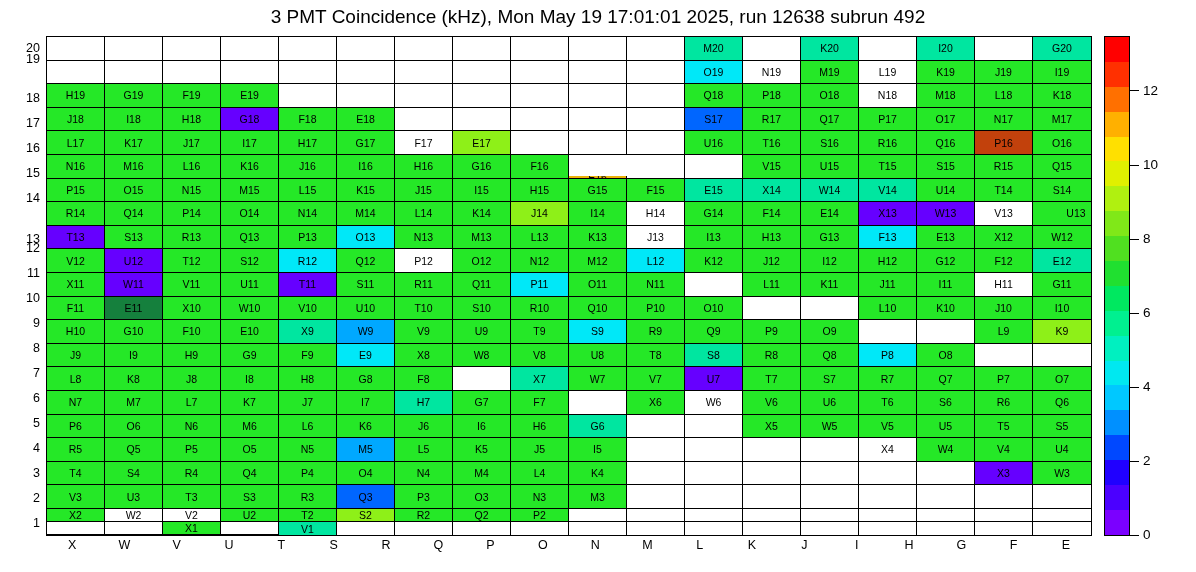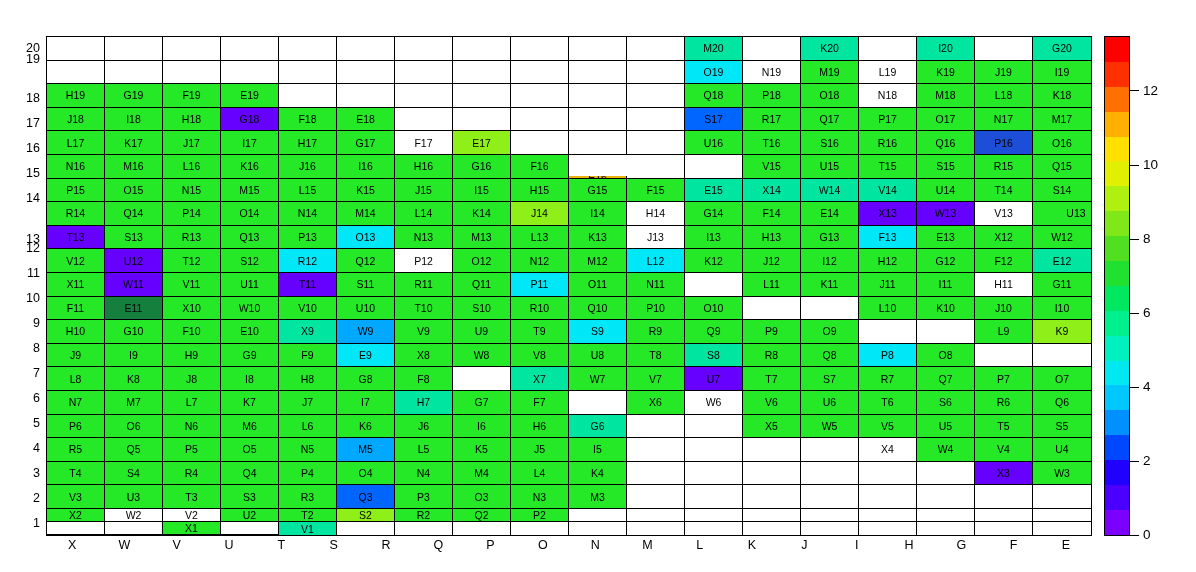--- a/index.html
+++ b/index.html
@@ -67,20 +67,21 @@
   .cbt .tickline{
     display:inline-block;width:9px;height:1px;background:#000;
     vertical-align:middle;margin-right:4px;
   }
 </style>
 </head>
 <body>
 
 <div id="root">
 
+  <div id="title">3 PMT Coincidence (kHz), Mon May 19 17:01:01 2025, run 12638 subrun 492</div>
 
   <div id="plot">
     <div class="cellgrid" id="cellgrid">
         <div class="cell empty"></div>
         <div class="cell empty"></div>
         <div class="cell empty"></div>
         <div class="cell empty"></div>
         <div class="cell empty"></div>
         <div class="cell empty"></div>
         <div class="cell empty"></div>
@@ -158,21 +159,21 @@
         <div class="cell" style="background: rgb(255, 255, 255);">F17</div>
         <div class="cell" style="background: rgb(142, 240, 24);">E17</div>
         <div class="cell empty"></div>
         <div class="cell empty"></div>
         <div class="cell empty"></div>
         <div class="cell" style="background: rgb(37, 232, 39);">U16</div>
         <div class="cell" style="background: rgb(37, 232, 39);">T16</div>
         <div class="cell" style="background: rgb(37, 232, 39);">S16</div>
         <div class="cell" style="background: rgb(37, 232, 39);">R16</div>
         <div class="cell" style="background: rgb(37, 232, 39);">Q16</div>
-        <div class="cell" style="background: #1d4ed8;">P16</div>
+        <div class="cell" style="background: #c2410c;">P16</div>
         <div class="cell" style="background: rgb(37, 232, 39);">O16</div>
         <div class="cell" style="background: rgb(37, 232, 39);">N16</div>
         <div class="cell" style="background: rgb(37, 232, 39);">M16</div>
         <div class="cell" style="background: rgb(37, 232, 39);">L16</div>
         <div class="cell" style="background: rgb(37, 232, 39);">K16</div>
         <div class="cell" style="background: rgb(37, 232, 39);">J16</div>
         <div class="cell" style="background: rgb(37, 232, 39);">I16</div>
         <div class="cell" style="background: rgb(37, 232, 39);">H16</div>
         <div class="cell" style="background: rgb(37, 232, 39);">G16</div>
         <div class="cell" style="background: rgb(37, 232, 39);">F16</div>

